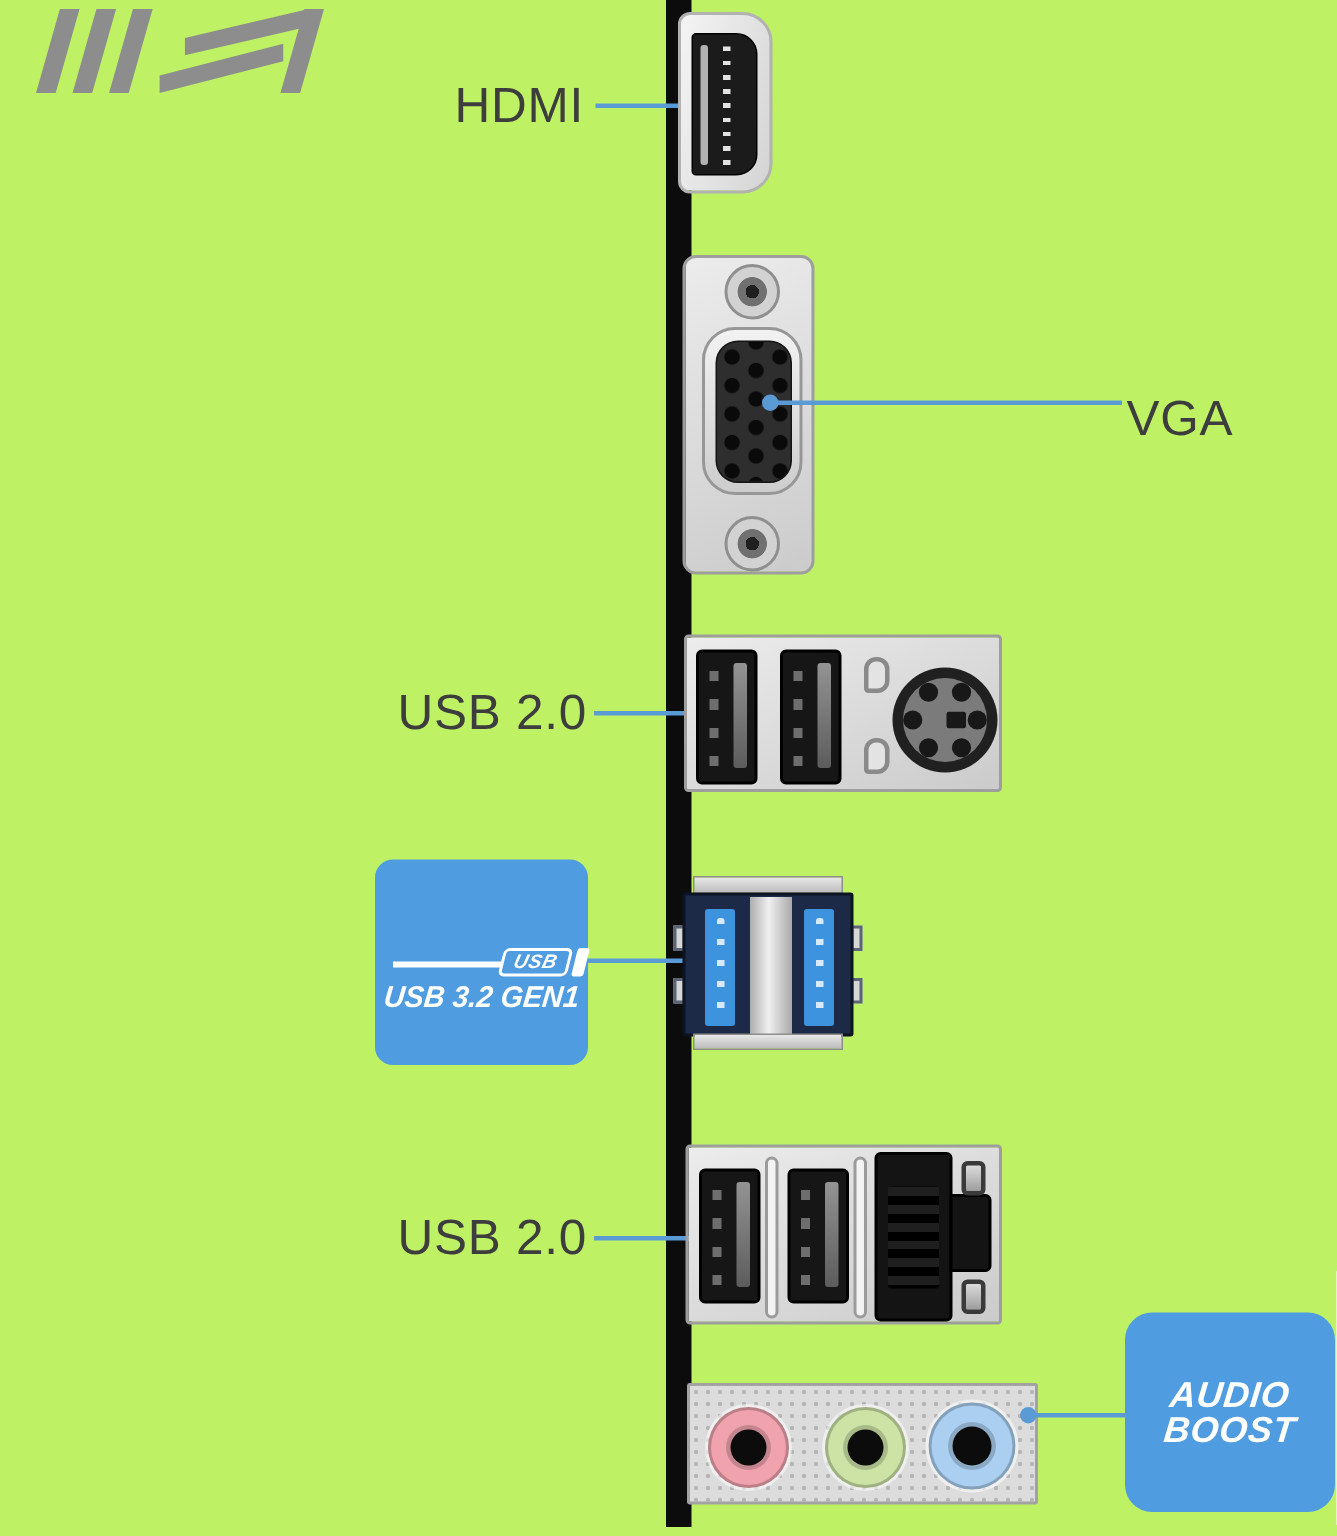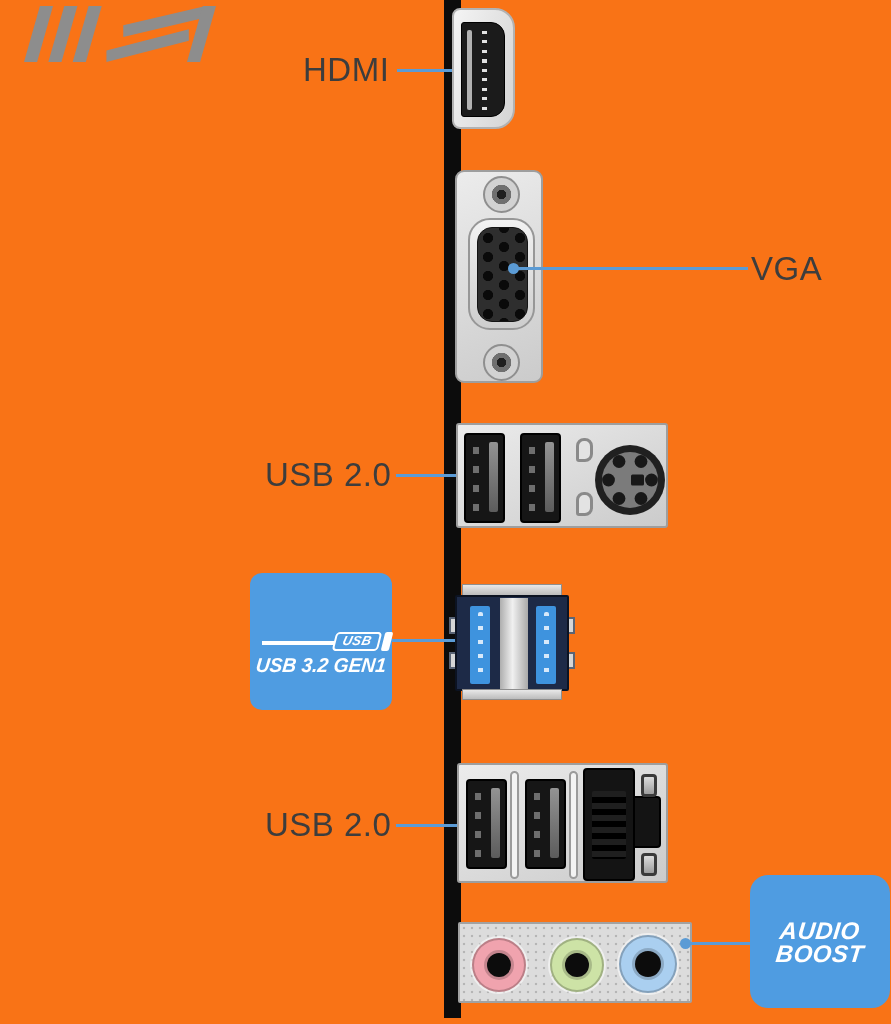--- a/index.html
+++ b/index.html
@@ -1,18 +1,18 @@
 <!DOCTYPE html>
 <html style="--logo_gray: #8d8d8d; --label_text: #3d3d3d; --leader_blue: #5b9bd5; --badge_blue: #4f9ce1; --badge_text: #ffffff; --pcb_black: #0c0c0c; --usb3_blue: #3e93de; --jack_pink: #f0a3ae; --jack_green: #cde3a6; --jack_blue: #aacff0;"><head>
 <meta charset="utf-8">
 <style>
   * { box-sizing: border-box; margin: 0; padding: 0; }
   html,body { background:#fff; }
   .stage{
-    position:relative; width:891px; height:1024px; background:#f97316;
+    position:relative; width:891px; height:1024px; background:#bef264;
     overflow:hidden; font-family:"Liberation Sans", sans-serif;
   }
   .abs{ position:absolute; }
 
   
   .msi-logo{ position:absolute; left:24px; top:6px; width:192px; height:56px; }
   .msi-logo polygon{ fill:var(--logo_gray,#8d8d8d); }
 
   
   .pcb-bar{ position:absolute; left:444px; top:0; width:17px; height:1018px;
@@ -23,21 +23,21 @@
     letter-spacing:.5px; white-space:nowrap; }
   .leader{ position:absolute; height:3px; background:var(--leader_blue,#5b9bd5); }
   .ldot{ position:absolute; width:11px; height:11px; border-radius:50%;
     background:var(--leader_blue,#5b9bd5); }
   .hdmi-arrow{ position:absolute; left:473px; top:63px; width:0; height:0;
     border-left:12px solid var(--leader_blue,#5b9bd5);
     border-top:8px solid transparent; border-bottom:8px solid transparent; }
 
   .lbl-hdmi{ left:303px; top:53px; }
   .line-hdmi{ left:397px; top:69px; width:78px; }
-  .lbl-vga{ left:751px; top:252px; }
+  .lbl-vga{ left:751px; top:262px; }
   .line-vga{ left:516px; top:267px; width:232px; }
   .dot-vga{ left:508px; top:263px; }
   .lbl-usb2a{ left:265px; top:458px; }
   .line-usb2a{ left:396px; top:474px; width:77px; }
   .dot-usb2a{ left:471px; top:470px; }
   .line-usb32{ left:392px; top:639px; width:81px; }
   .dot-usb32{ left:471px; top:634px; width:12px; height:12px; }
   .lbl-usb2b{ left:265px; top:808px; }
   .line-usb2b{ left:396px; top:824px; width:77px; }
   .dot-usb2b{ left:471px; top:820px; }

